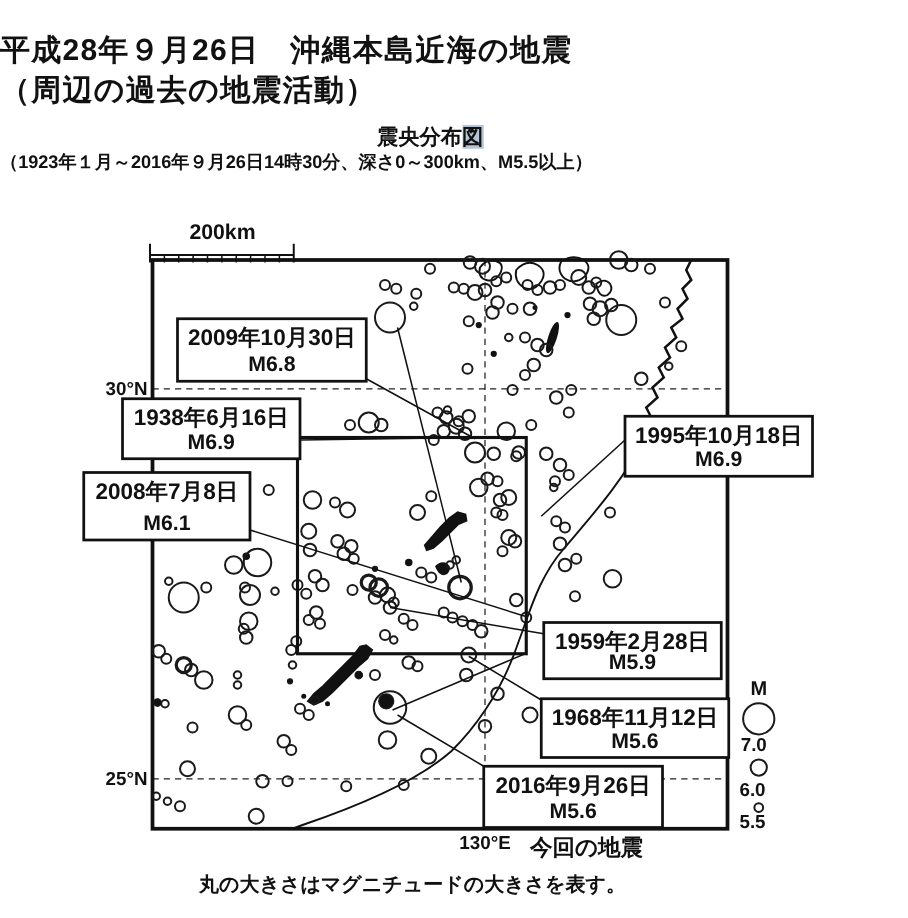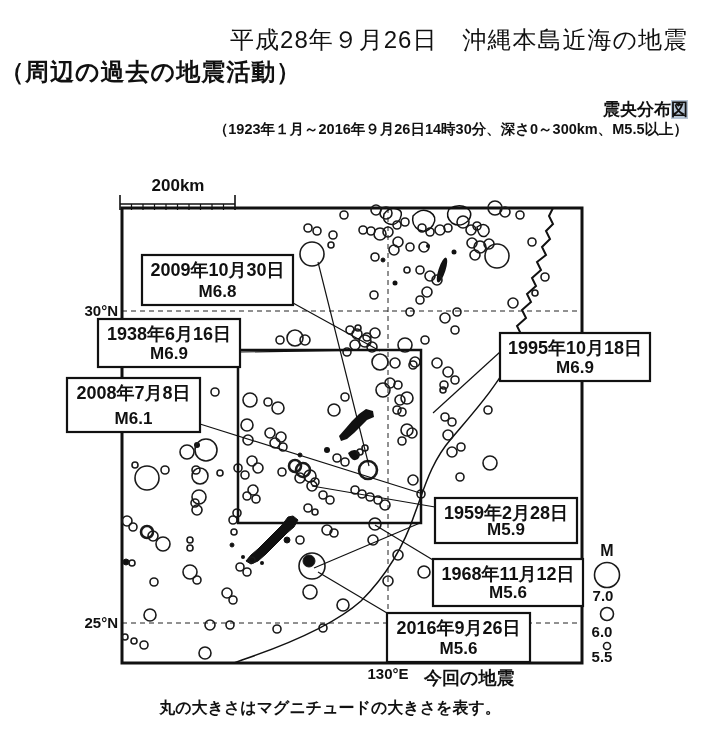--- a/index.html
+++ b/index.html
@@ -1,20 +1,20 @@
 <!DOCTYPE html>
 <html><head>
 <meta charset="utf-8">
 <style>
   html,body{margin:0;padding:0;background:#ffffff;}
   body{width:726px;height:734px;position:relative;font-family:"Liberation Sans",sans-serif;color:#111;overflow:hidden;}
-  .t1{position:absolute;top:24px;left:0;width:688px;text-align:right;font-size:24px;font-weight:normal;letter-spacing:1px;}
+  .t1{position:absolute;top:24px;left:0;width:688px;text-align:left;font-size:24px;font-weight:bold;letter-spacing:1px;}
   .t2{position:absolute;top:56px;left:0;width:688px;text-align:left;font-size:24px;font-weight:bold;letter-spacing:1px;}
-  .t3{position:absolute;top:98px;left:0;width:688px;text-align:right;font-size:17px;font-weight:bold;}
-  .t4{position:absolute;top:120px;left:0;width:688px;text-align:right;font-size:14.5px;font-weight:bold;}
+  .t3{position:absolute;top:98px;left:0;width:688px;text-align:center;font-size:17px;font-weight:bold;}
+  .t4{position:absolute;top:120px;left:0;width:688px;text-align:left;font-size:14.5px;font-weight:bold;}
   .hl{background:#b6c5d6;}
   #map-svg{position:absolute;left:0;top:0;}
   text{font-family:"Liberation Sans",sans-serif;fill:#111;}
   .geo{stroke:#111;fill:none;}
   .c0{stroke:#1a1a1a;stroke-width:1.6;fill:none;}
   .c1{stroke:#1a1a1a;stroke-width:2.6;fill:none;}
   .c2{stroke:#1a1a1a;stroke-width:1;fill:#111;}
   .grid{stroke:#222;stroke-width:1;stroke-dasharray:5 4;fill:none;}
   .leader{stroke:#111;stroke-width:1.2;fill:none;}
   .evbox{fill:#ffffff;stroke:#111;stroke-width:2.2;}

